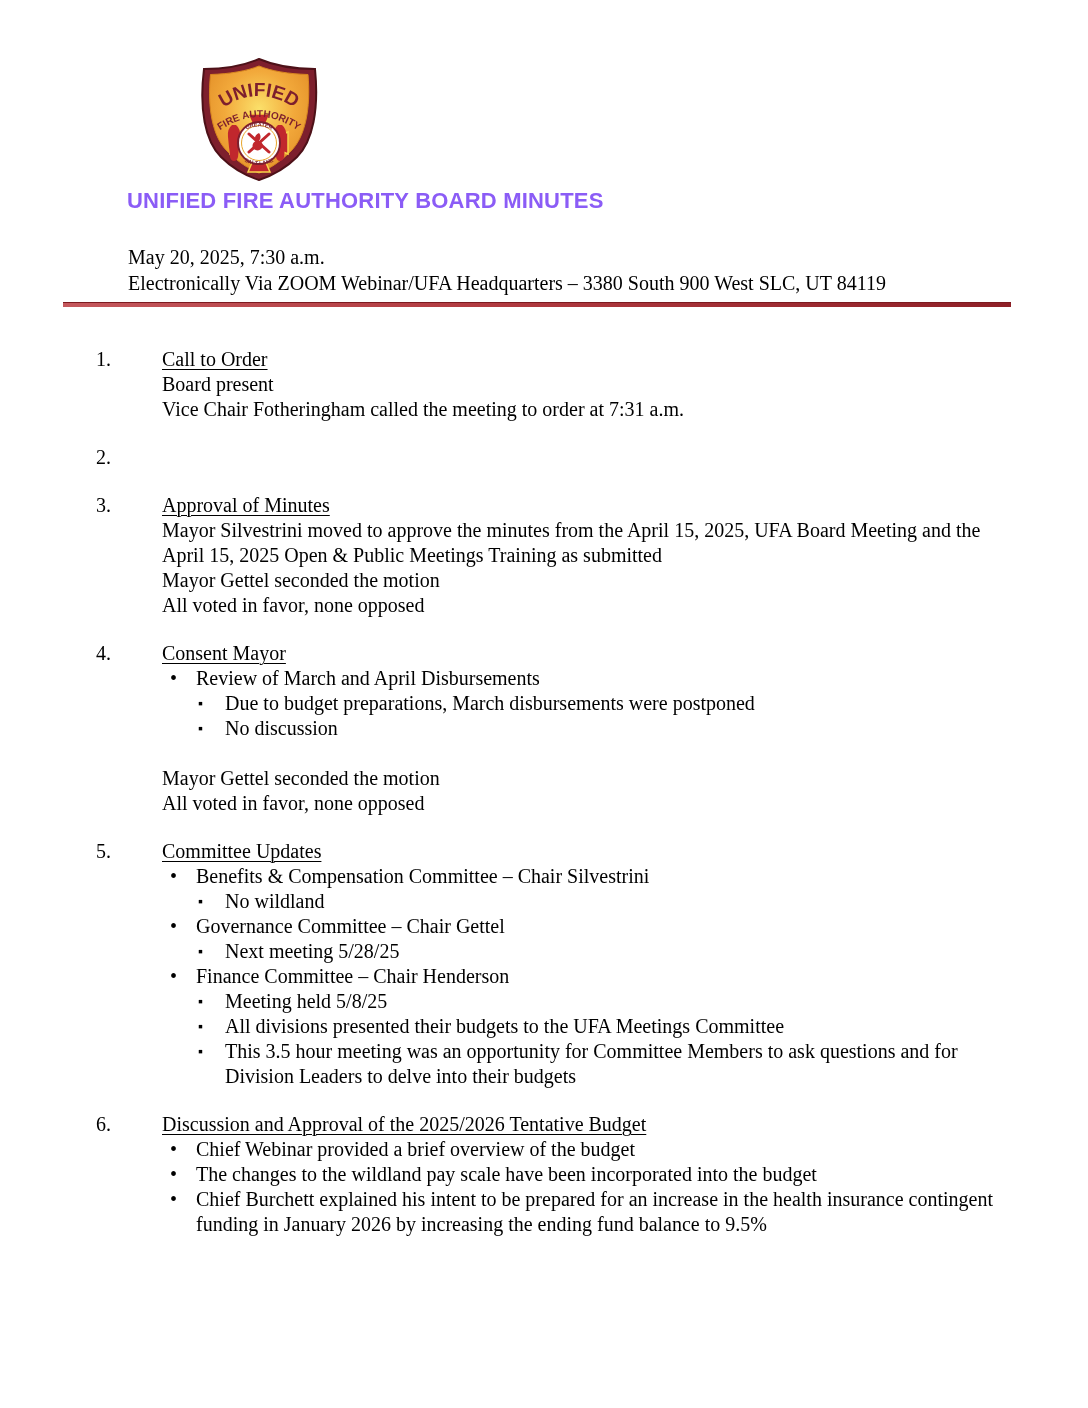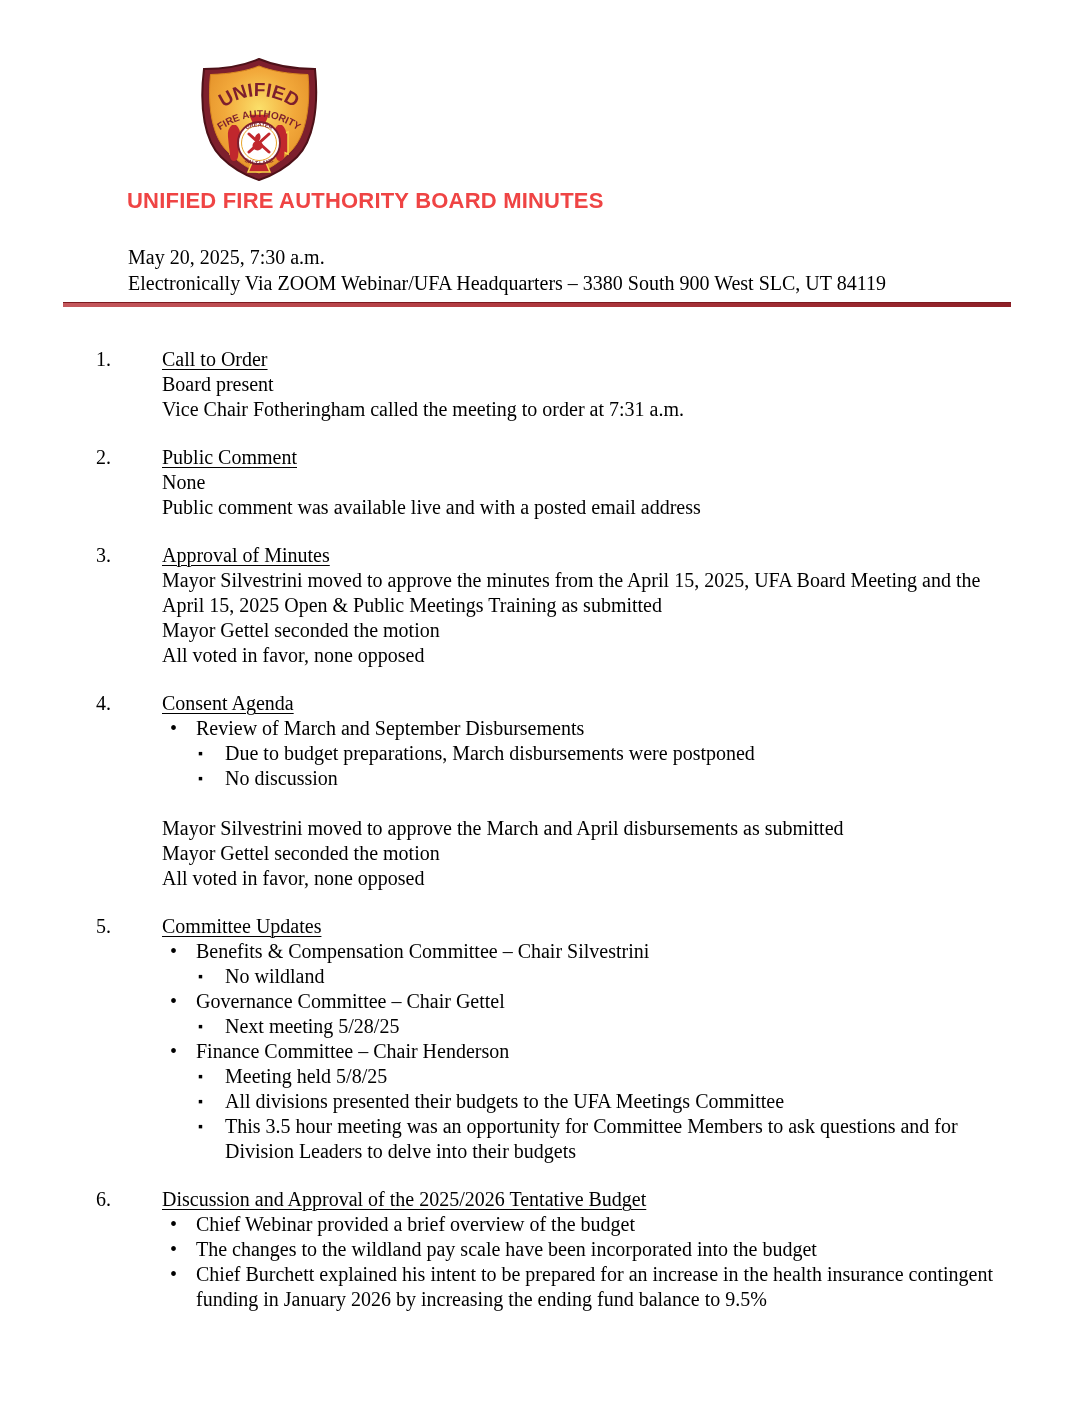--- a/index.html
+++ b/index.html
@@ -22,21 +22,21 @@
     height: 125px;
   }
   .doc-title {
     position: absolute;
     left: 127px;
     top: 188px;
     font-family: "Liberation Sans", sans-serif;
     font-weight: bold;
     font-size: 22px;
     letter-spacing: 0.2px;
-    color: #ef4444;
+    color: #8b5cf6;
     white-space: nowrap;
   }
   .meeting-meta {
     position: absolute;
     left: 128px;
     top: 244px;
     line-height: 26px;
     white-space: nowrap;
   }
   .red-rule {
@@ -150,60 +150,52 @@
       <div class="heading">Call to Order</div>
       <div class="items">
             <div class="line">Board present</div>
             <div class="line">Vice Chair Fotheringham called the meeting to order at 7:31 a.m.</div>
           </div>
     </div>
   </div>
 
   <div class="section">
     <div class="num">2.</div>
-    <div class="sec-body">
-      <div class="heading">Public Comment</div>
-      <div class="items">
-            <div class="line">None</div>
-            <div class="line">Public comment was available live and with a posted email address</div>
-          </div>
-    </div>
   </div>
 
   <div class="section">
     <div class="num">3.</div>
     <div class="sec-body">
       <div class="heading">Approval of Minutes</div>
       <div class="items">
             <div class="line">Mayor Silvestrini moved to approve the minutes from the April 15, 2025, UFA Board Meeting and the April 15, 2025 Open &amp; Public Meetings Training as submitted</div>
             <div class="line">Mayor Gettel seconded the motion</div>
             <div class="line">All voted in favor, none opposed</div>
           </div>
     </div>
   </div>
 
   <div class="section">
     <div class="num">4.</div>
     <div class="sec-body">
-      <div class="heading">Consent Agenda</div>
-      <div class="items">
-            <div class="row b1">
-              <span class="marker">•</span>
-              <span class="btext">Review of March and September Disbursements</span>
+      <div class="heading">Consent Mayor</div>
+      <div class="items">
+            <div class="row b1">
+              <span class="marker">•</span>
+              <span class="btext">Review of March and April Disbursements</span>
             </div>
             <div class="row b2">
               <span class="marker">▪</span>
               <span class="btext">Due to budget preparations, March disbursements were postponed</span>
             </div>
             <div class="row b2">
               <span class="marker">▪</span>
               <span class="btext">No discussion</span>
             </div>
             <div class="spacer"></div>
-            <div class="line">Mayor Silvestrini moved to approve the March and April disbursements as submitted</div>
             <div class="line">Mayor Gettel seconded the motion</div>
             <div class="line">All voted in favor, none opposed</div>
           </div>
     </div>
   </div>
 
   <div class="section">
     <div class="num">5.</div>
     <div class="sec-body">
       <div class="heading">Committee Updates</div>

